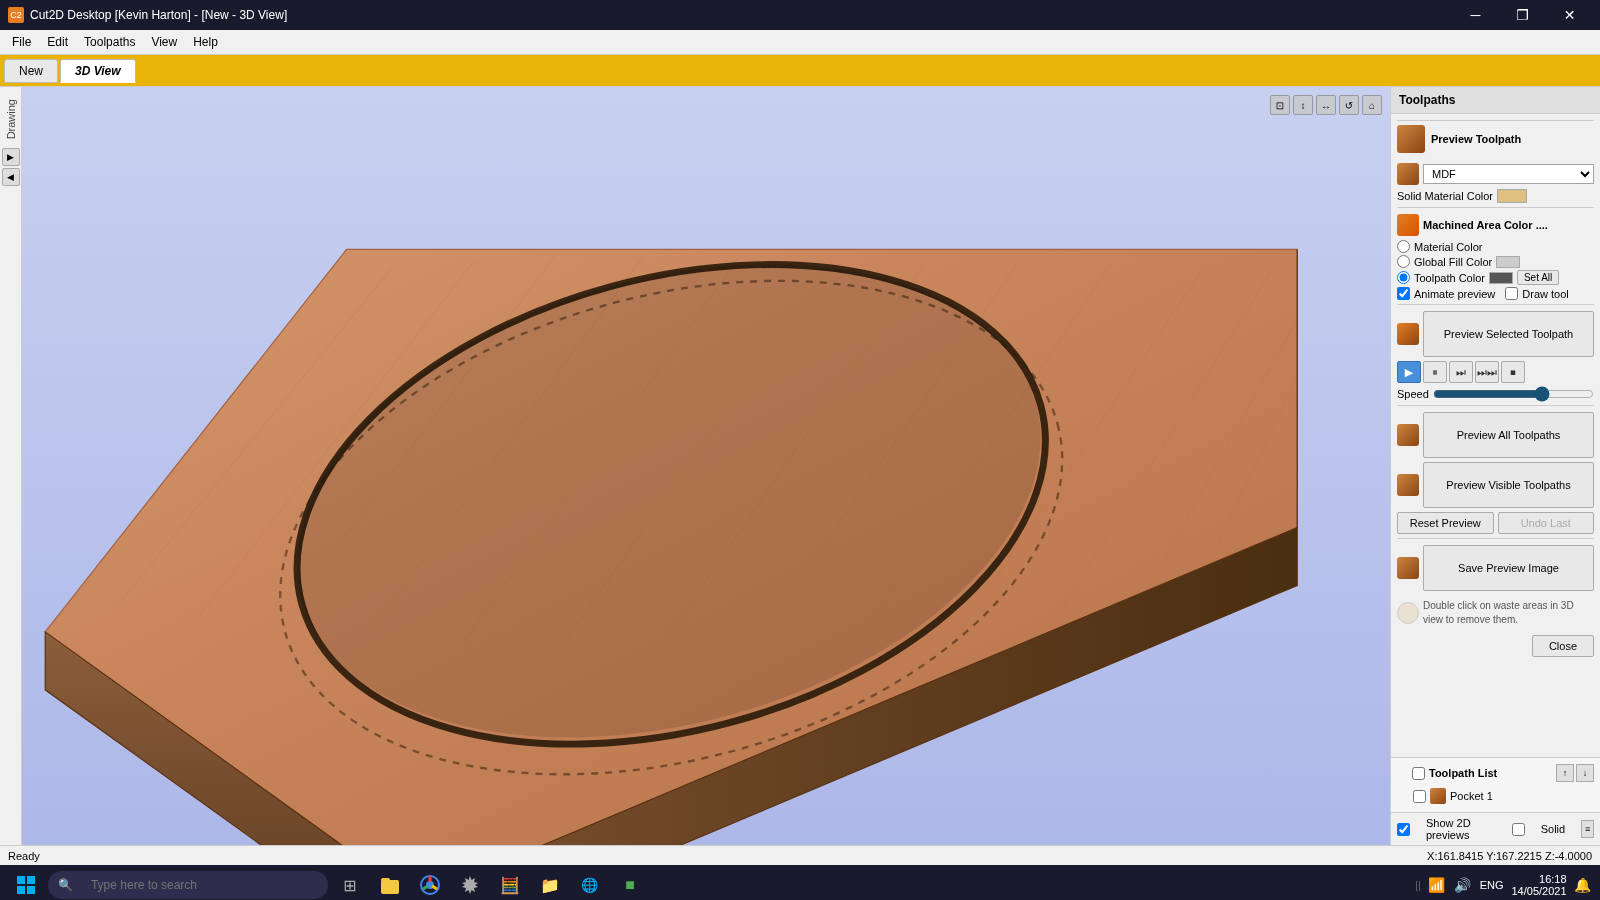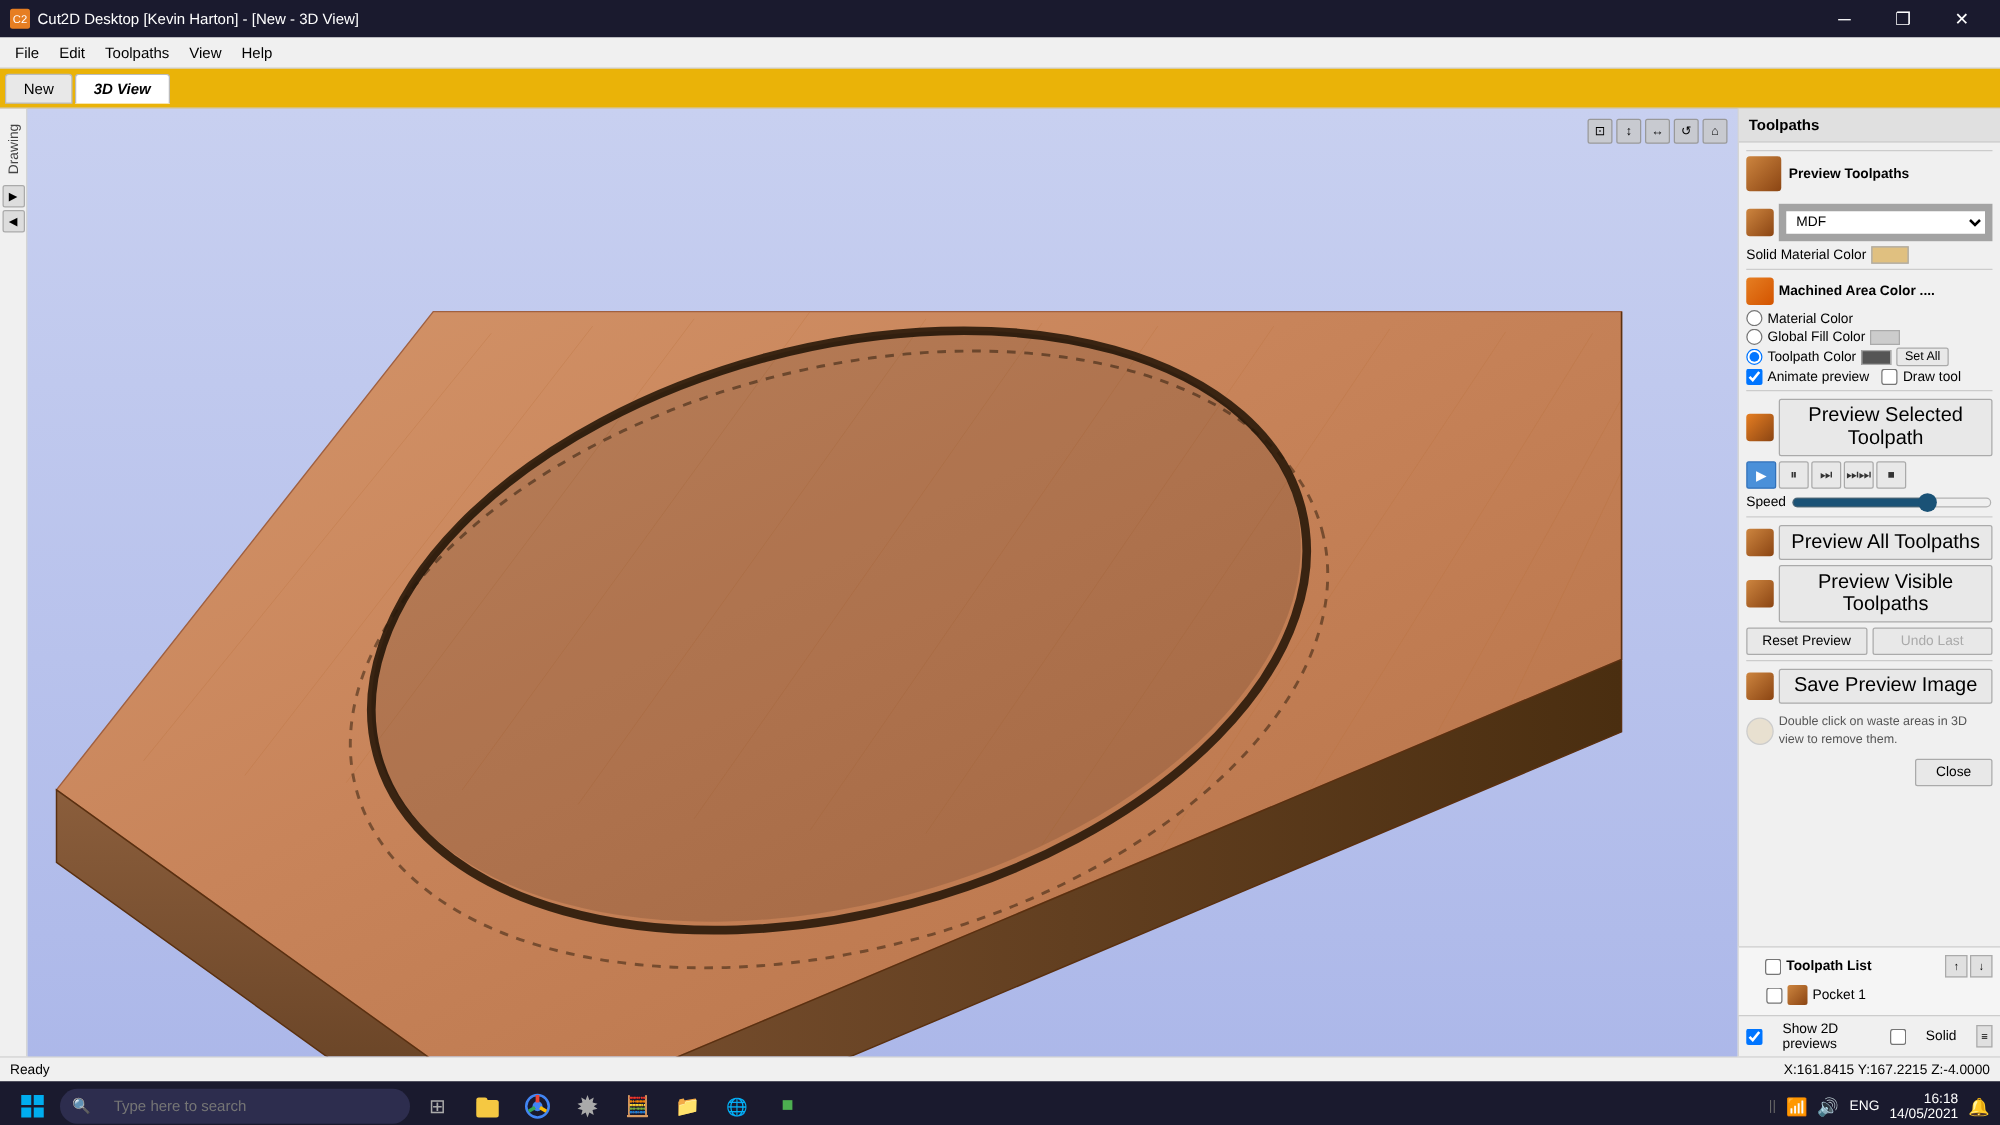--- a/index.html
+++ b/index.html
@@ -155,21 +155,21 @@
     }
     .material-icon {
       width: 28px;
       height: 28px;
       background: linear-gradient(135deg, #cd853f, #8b4513);
       border-radius: 3px;
       flex-shrink: 0;
     }
     .select-dropdown {
       flex: 1;
-      border: 6px solid #a3a3a3;
+      border: 1px solid #a3a3a3;
       padding: 2px 4px;
       font-size: 11px;
       background: white;
       cursor: pointer;
     }
     .color-row {
       display: flex;
       align-items: center;
       gap: 4px;
       margin-bottom: 3px;
@@ -194,25 +194,25 @@
     }
     .section-title {
       font-weight: bold;
       font-size: 11px;
     }
     .radio-row { display: flex; align-items: center; gap: 4px; margin: 2px 0; font-size: 11px; }
     .checkbox-row { display: flex; align-items: center; gap: 4px; margin: 2px 0; font-size: 11px; }
 
     .full-btn {
       width: 100%;
-      padding: 4px;
+      padding: 16px;
       background: #e8e8e8;
       border: 1px solid #aaa;
       cursor: pointer;
-      font-size: 16px;
+      font-size: 11px;
       margin-bottom: 3px;
       text-align: center;
       border-radius: 2px;
     }
 
     .playback-row {
       display: flex;
       gap: 2px;
       margin: 4px 0;
     }
@@ -494,21 +494,21 @@
   </div>
 
   <div class="right-panel">
     <div class="right-panel-header">
       <span>Toolpaths</span>
     </div>
     <div class="right-panel-content">
 
       <div class="section-header">
         <div class="material-icon"></div>
-        <span class="section-title">Preview Toolpaths</span>
+        <span class="section-title">Preview Toolpath</span>
       </div>
 
       <div class="material-row">
         <div class="material-icon" style="width:22px;height:22px;"></div>
         <select class="select-dropdown">
           <option>MDF</option>
         </select>
       </div>
 
       <div class="color-row">

